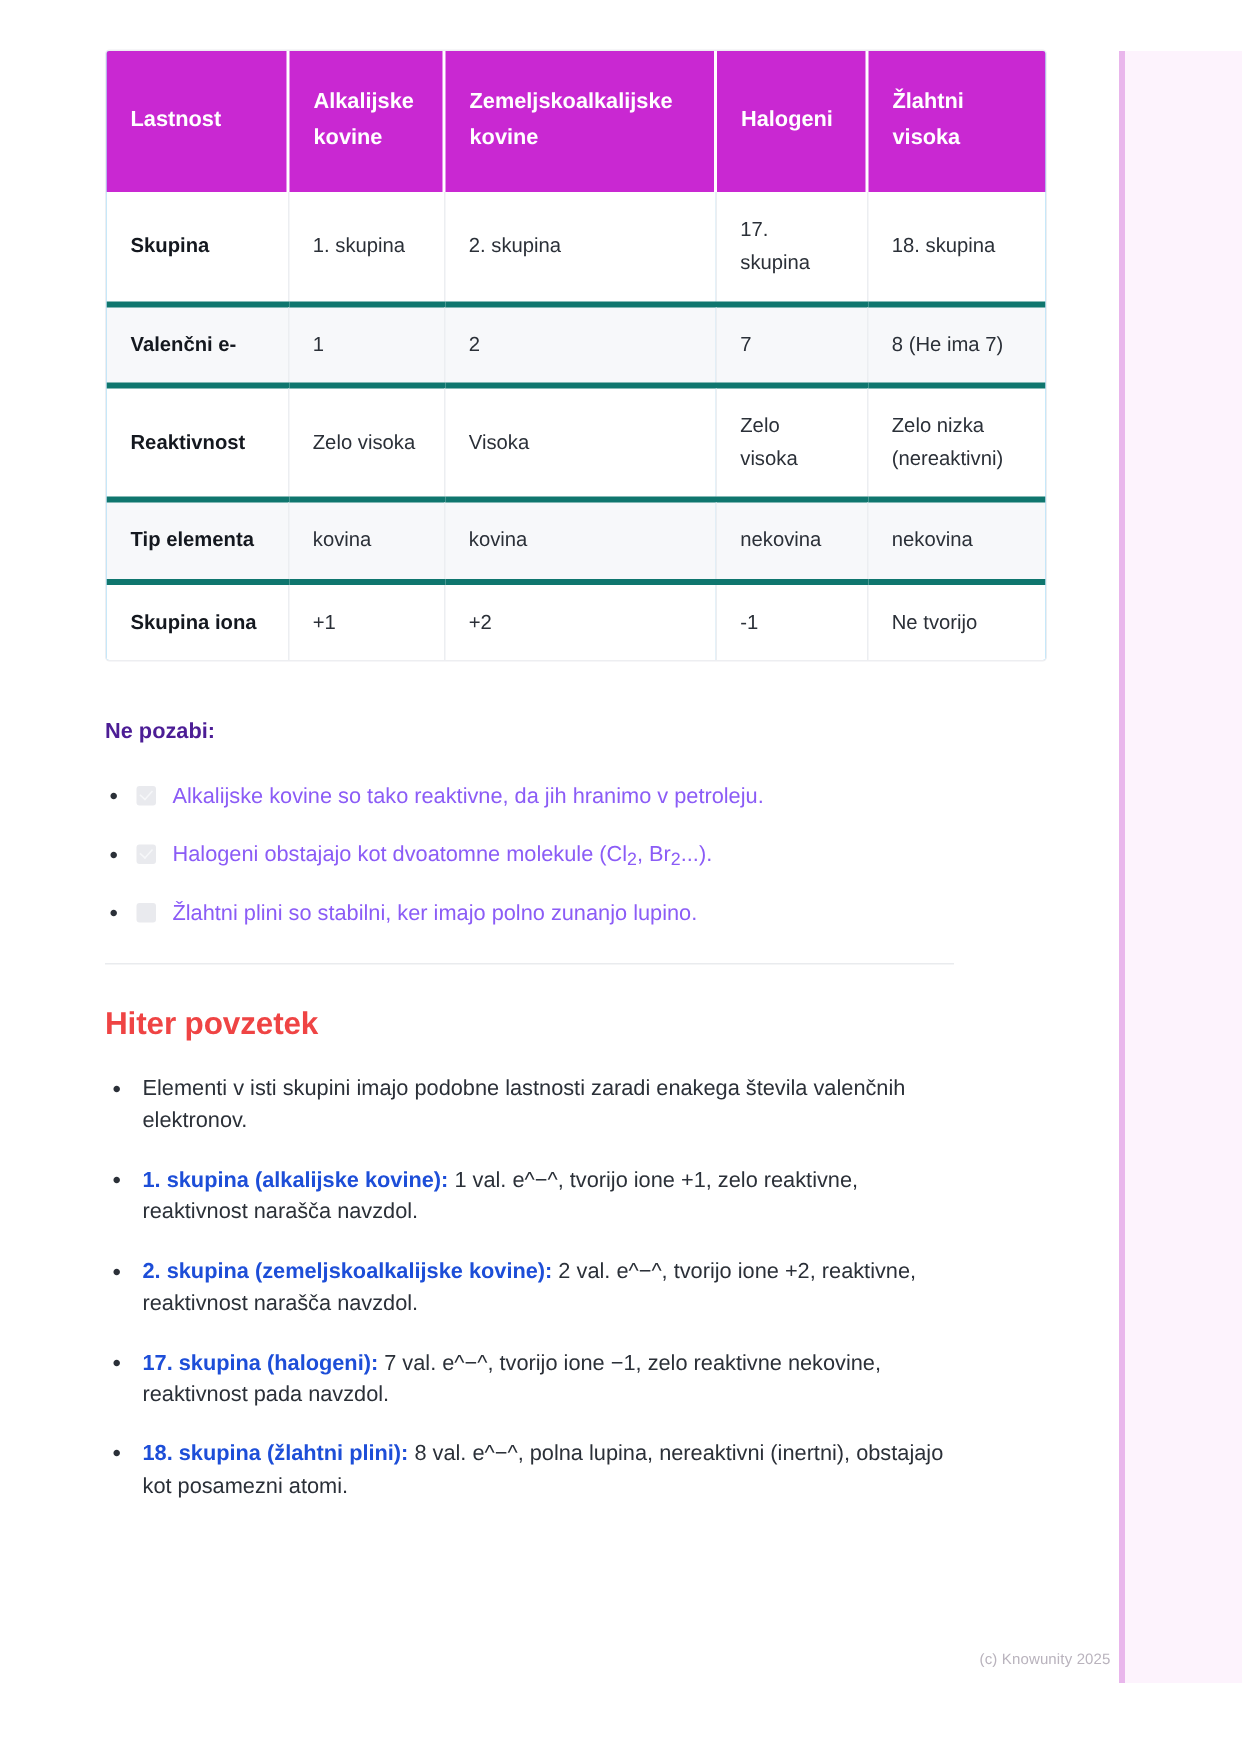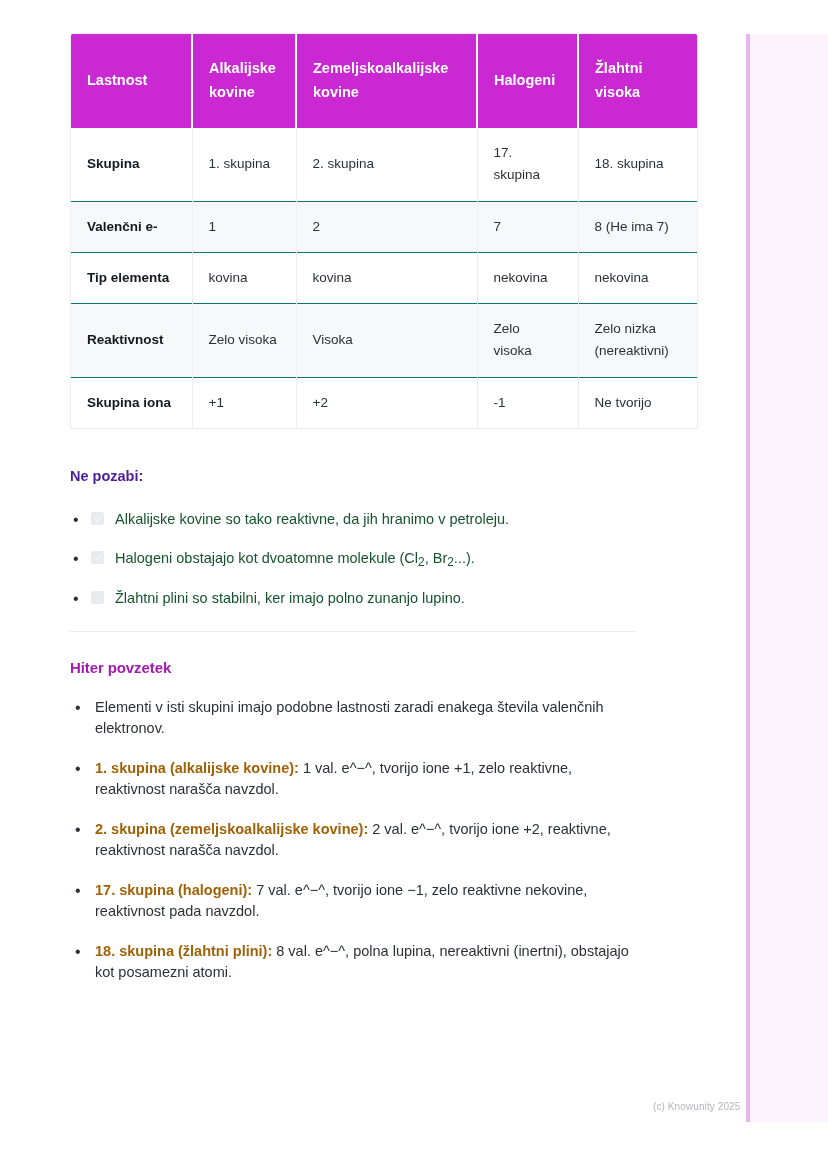--- a/index.html
+++ b/index.html
@@ -79,21 +79,21 @@
   }
   table.props thead th:last-child { border-right: none; }
 
   table.props tbody td {
     font-size: 13.5px;
     line-height: 1.65;
     color: #2b3038;
     padding: 14px 16px;
     vertical-align: middle;
     border-right: 1px solid #eceef1;
-    border-top: 1px solid #0f766e;
+    border-top: 4px solid #0f766e;
   }
   table.props tbody td:last-child { border-right: none; }
   table.props tbody tr:nth-child(odd)  td { background: #ffffff; }
   table.props tbody tr:nth-child(even) td { background: #f7f8fa; }
   table.props tbody td.rowhead {
     font-weight: 700;
     color: #14181f;
   }
   table.props tbody tr:first-child td { border-top: none; }
 
@@ -109,21 +109,21 @@
     margin-top: 21px;
     list-style: none;
   }
   ul.checklist li {
     position: relative;
     display: flex;
     align-items: flex-start;
     padding-left: 21px;
     margin-bottom: 18px;
     font-size: 14.5px;
-    color: #14532d;
+    color: #8b5cf6;
     line-height: 1.45;
   }
   ul.checklist li::before {
     content: "\2022";
     position: absolute;
     left: 3px;
     top: -1px;
     font-size: 16px;
     color: #2b3038;
   }
@@ -154,23 +154,23 @@
   .divider {
     margin-top: 22px;
     width: 566px;
     height: 1px;
     background: #e9ebee;
   }
 
   
   .summary-title {
     margin-top: 26px;
-    font-size: 15px;
+    font-size: 21px;
     font-weight: 700;
-    color: #a21caf;
+    color: #ef4444;
     line-height: 1.3;
     letter-spacing: -0.1px;
   }
   ul.summary {
     margin-top: 19px;
     list-style: none;
     width: 573px;
   }
   ul.summary li {
     position: relative;
@@ -181,21 +181,21 @@
     line-height: 1.48;
   }
   ul.summary li::before {
     content: "\2022";
     position: absolute;
     left: 5px;
     top: -1px;
     font-size: 16px;
     color: #2b3038;
   }
-  ul.summary li b { font-weight: 700; color: #a16207; }
+  ul.summary li b { font-weight: 700; color: #1d4ed8; }
 
   
   .watermark {
     position: absolute;
     left: 653px;
     top: 1101px;
     font-size: 10px;
     color: #b9b3bd;
     letter-spacing: 0.1px;
     white-space: nowrap;
@@ -238,34 +238,34 @@
             <td>18. skupina</td>
           </tr>
           <tr>
             <td class="rowhead">Valenčni e-</td>
             <td>1</td>
             <td>2</td>
             <td>7</td>
             <td>8 (He ima 7)</td>
           </tr>
           <tr>
+            <td class="rowhead">Reaktivnost</td>
+            <td>Zelo visoka</td>
+            <td>Visoka</td>
+            <td>Zelo visoka</td>
+            <td>Zelo nizka (nereaktivni)</td>
+          </tr>
+          <tr>
             <td class="rowhead">Tip elementa</td>
             <td>kovina</td>
             <td>kovina</td>
             <td>nekovina</td>
             <td>nekovina</td>
           </tr>
           <tr>
-            <td class="rowhead">Reaktivnost</td>
-            <td>Zelo visoka</td>
-            <td>Visoka</td>
-            <td>Zelo visoka</td>
-            <td>Zelo nizka (nereaktivni)</td>
-          </tr>
-          <tr>
             <td class="rowhead">Skupina iona</td>
             <td>+1</td>
             <td>+2</td>
             <td>-1</td>
             <td>Ne tvorijo</td>
           </tr>
         </tbody>
       </table>
     </div>
 

